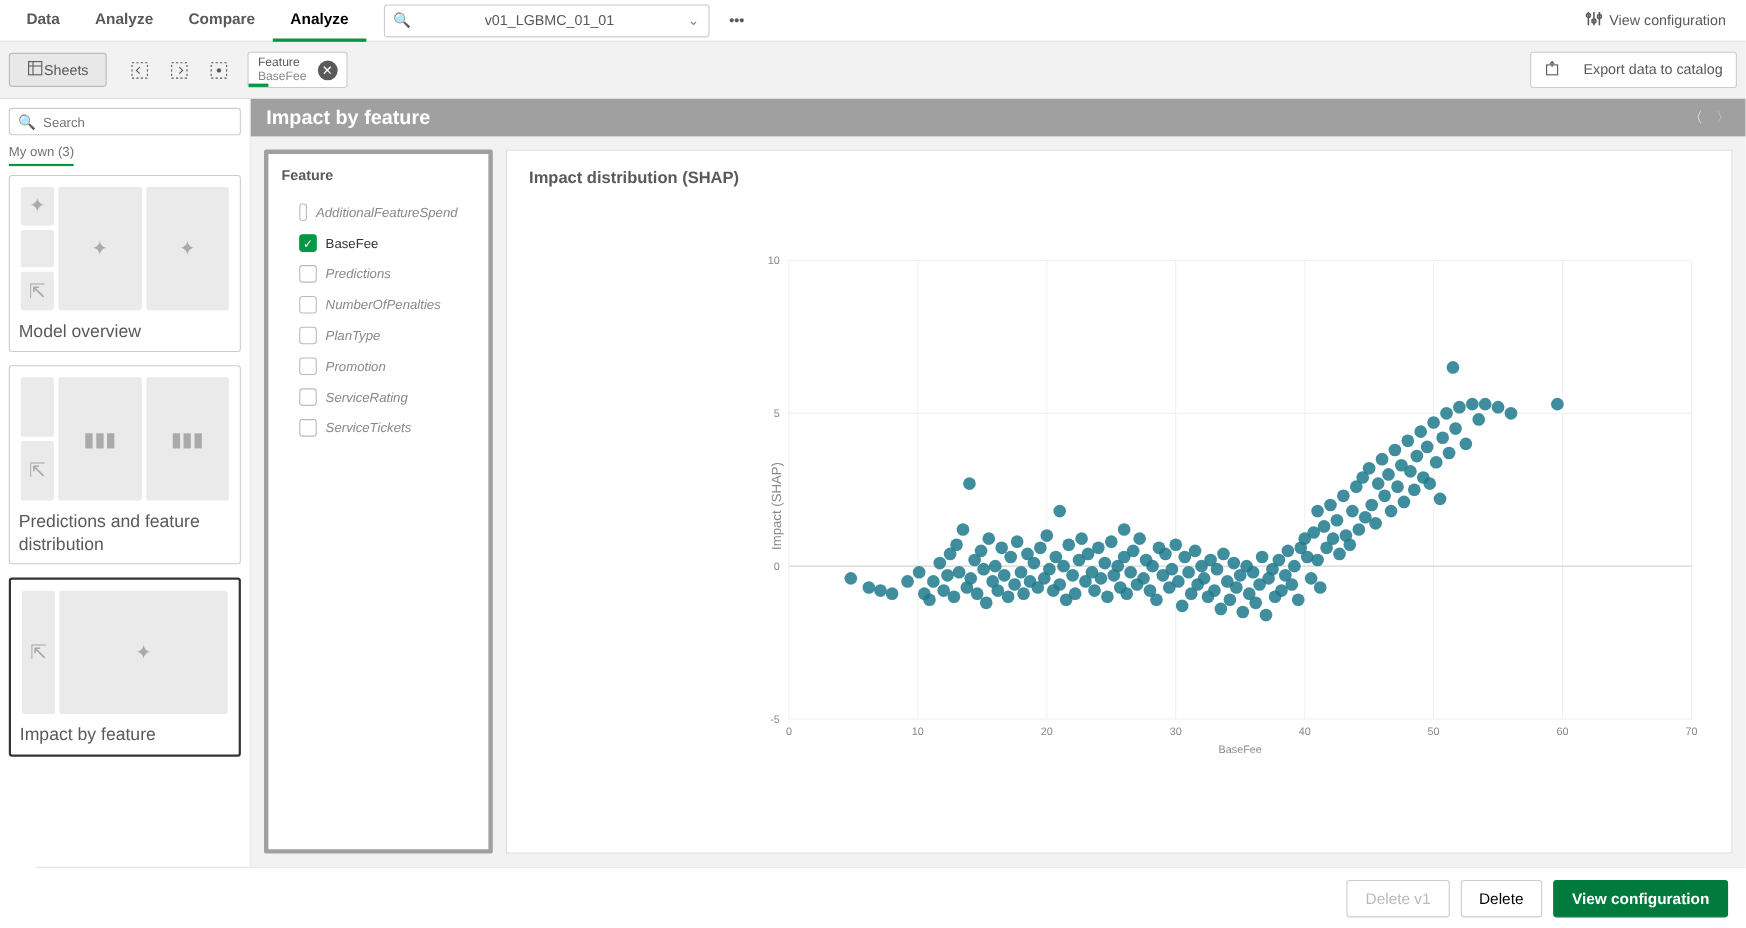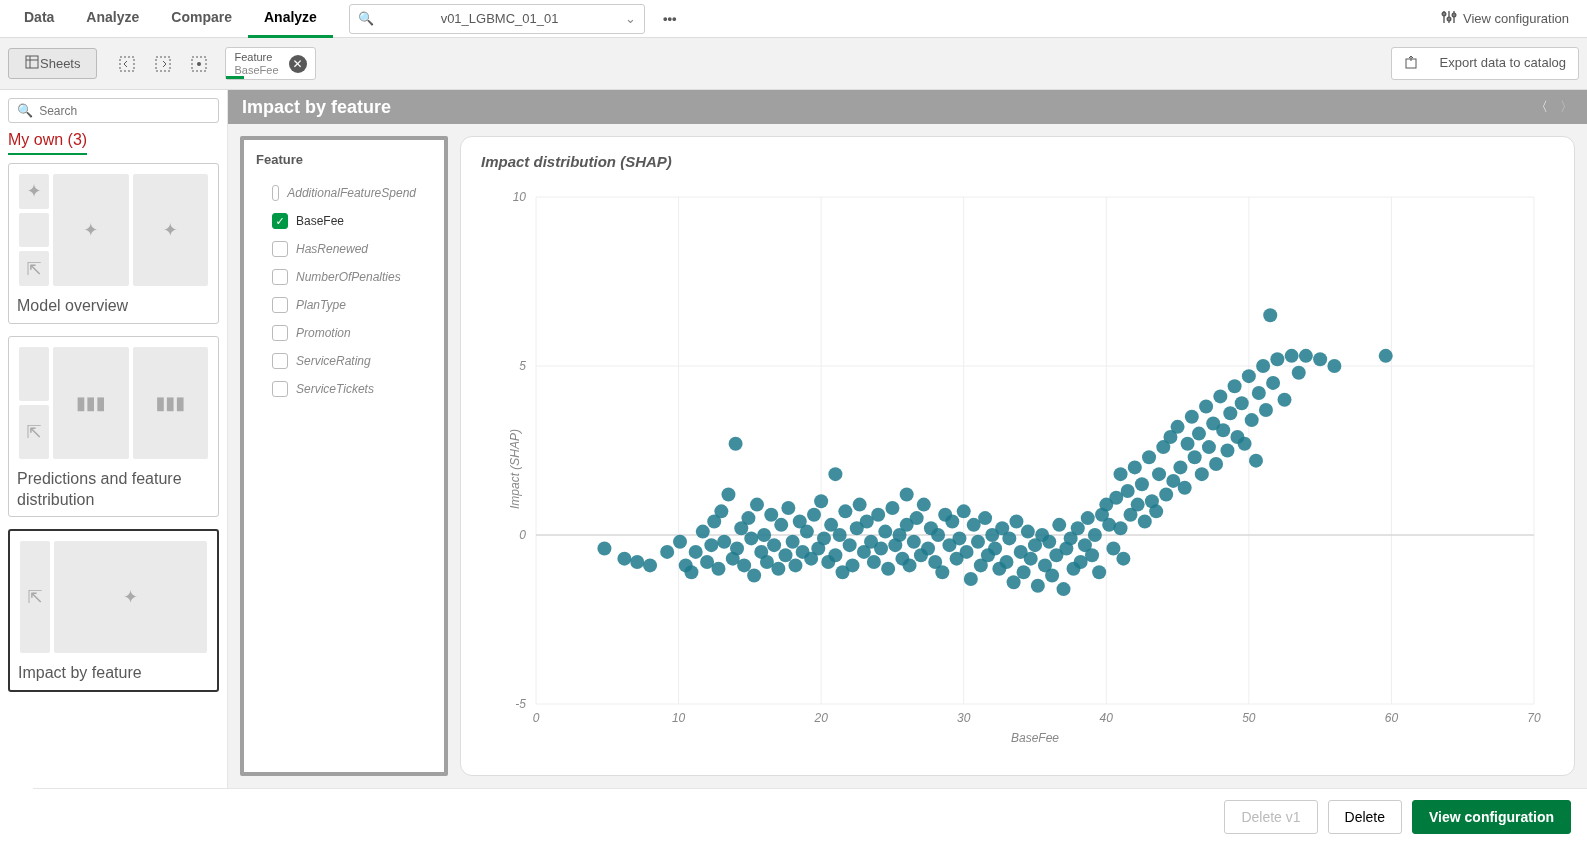--- a/index.html
+++ b/index.html
@@ -31,21 +31,21 @@
 .feature-chip .lab2 { font-size: 11px; color: #888; }
 .feature-chip .close { width:18px; height:18px; background:#595959; border-radius:50%; display:flex; align-items:center; justify-content:center; cursor:pointer; color:#fff; font-size:12px; line-height:1; }
 .toolbar-spacer { flex:1; }
 .export-btn { background:#fff; border:1px solid #ccc; border-radius:3px; padding:7px 12px; display:flex; gap:22px; cursor:pointer; color:#595959; }
 
 
 .main { display:flex; height: calc(844px - 38px - 52px - 56px); }
 .sidebar { width: 228px; border-right:1px solid #e5e5e5; padding:8px; display:flex; flex-direction:column; gap:8px; }
 .sb-search { border:1px solid #ccc; border-radius:3px; padding:4px 8px; display:flex; align-items:center; gap:6px; }
 .sb-search input { border:none; outline:none; flex:1; font-size:12px; }
-.sb-section { font-size:16px; color:#b91c1c; border-bottom:2px solid #009845; display:inline-block; padding-bottom:4px; width:fit-content; }
+.sb-section { font-size:12px; color:#737373; border-bottom:2px solid #009845; display:inline-block; padding-bottom:4px; width:fit-content; }
 .thumb-list { display:flex; flex-direction:column; gap:12px; }
 .thumb-card { border:1px solid #ccc; border-radius:3px; padding:6px; cursor:pointer; }
 .thumb-card.selected { border:2px solid #333; }
 .thumb-body { background:#fff; height:120px; display:flex; gap:4px; padding:4px; }
 .thumb-mini { background:#eaeaea; border-radius:2px; flex:1; display:flex; align-items:center; justify-content:center; }
 .thumb-label { font-size:16px; color:#595959; margin-top:6px; padding:0 2px; line-height:1.3; }
 .mini-icon { color:#aaa; font-size:18px; }
 
 .content { flex:1; display:flex; flex-direction:column; background:#f2f2f2; padding:0; }
 .content-header { background:#a0a0a0; color:#fff; padding:6px 14px; display:flex; align-items:center; justify-content:space-between; height:34px; }
@@ -57,21 +57,21 @@
 .content-body { flex:1; display:flex; gap:12px; padding:12px; }
 .feature-panel { width:208px; background:#fff; border:4px solid #a0a0a0; border-radius:2px; padding:12px; }
 .feature-panel h3 { font-size:13px; font-weight:700; color:#595959; margin-bottom:12px; }
 .feat-item { display:flex; align-items:center; gap:8px; padding:6px 16px; cursor:pointer; }
 .feat-cb { width:16px; height:16px; border:1px solid #bbb; border-radius:3px; display:flex; align-items:center; justify-content:center; }
 .feat-cb.checked { background:#009845; border-color:#009845; }
 .feat-cb.checked::after { content:"✓"; color:#fff; font-size:11px; }
 .feat-label { font-size:12px; font-style:italic; color:#888; }
 .feat-item.sel .feat-label { font-style:normal; color:#333; }
 
-.chart-panel { flex:1; background:#fff; border:1px solid #ddd; border-radius:12px; padding:16px 20px; display:flex; flex-direction:column;font-style:italic; }
+.chart-panel { flex:1; background:#fff; border:1px solid #ddd; border-radius:0; padding:16px 20px; display:flex; flex-direction:row; }
 .chart-panel .title { font-size:15px; font-weight:700; color:#595959; }
 .chart-panel .subtitle { font-size:12px; color:#888; margin-top:4px; }
 .chart-area { flex:1; position:relative; margin-top:8px; }
 .chart-svg { width:100%; height:100%; }
 .ylab { position:absolute; left:-6px; top:50%; transform: translateY(-50%) rotate(-90deg); font-size:12px; color:#888; transform-origin: center; }
 
 
 .footer { height:56px; border-top:1px solid #e5e5e5; display:flex; align-items:center; justify-content:flex-end; padding:0 16px; gap:10px;margin-left:33px; }
 .btn { border:1px solid #ccc; border-radius:3px; padding:8px 16px; cursor:pointer; font-size:14px; background:#fff; }
 .btn.disabled { color:#bbb; cursor:not-allowed; }
@@ -246,21 +246,21 @@
             <div class="feat-item">
               <div class="feat-cb"></div>
     <div class="feat-label">AdditionalFeatureSpend</div>
             </div>
             <div class="feat-item sel">
               <div class="feat-cb checked"></div>
     <div class="feat-label">BaseFee</div>
             </div>
             <div class="feat-item">
               <div class="feat-cb"></div>
-    <div class="feat-label">HasRenewed</div>
+    <div class="feat-label">Predictions</div>
             </div>
             <div class="feat-item">
               <div class="feat-cb"></div>
     <div class="feat-label">NumberOfPenalties</div>
             </div>
             <div class="feat-item">
               <div class="feat-cb"></div>
     <div class="feat-label">PlanType</div>
             </div>
             <div class="feat-item">

